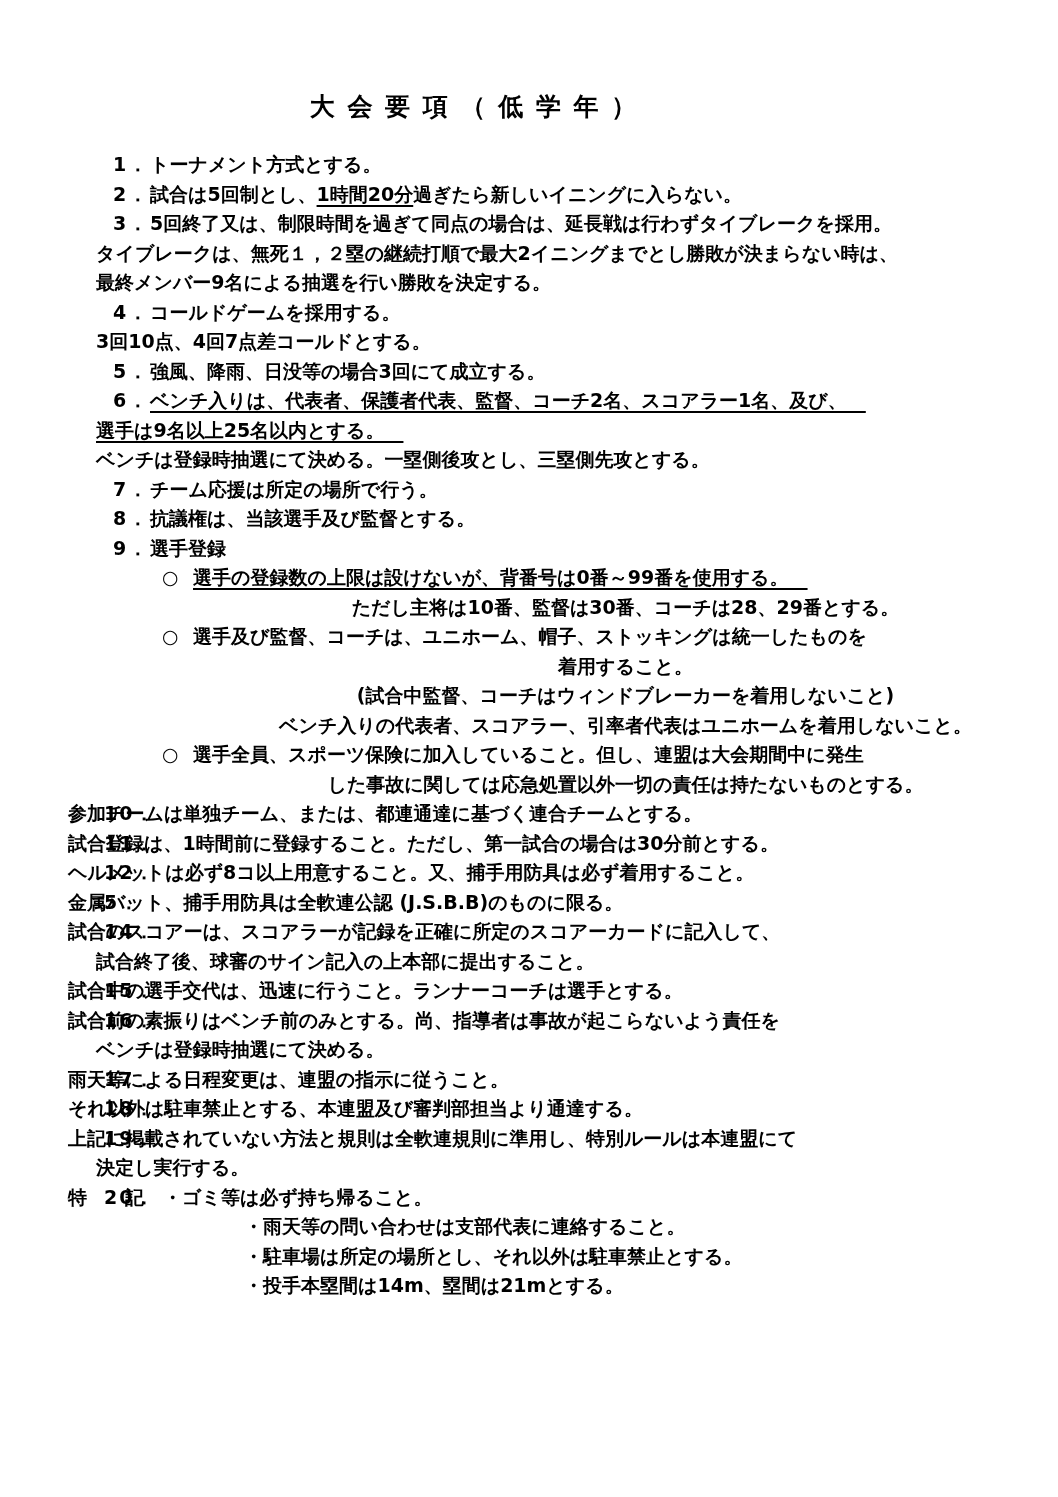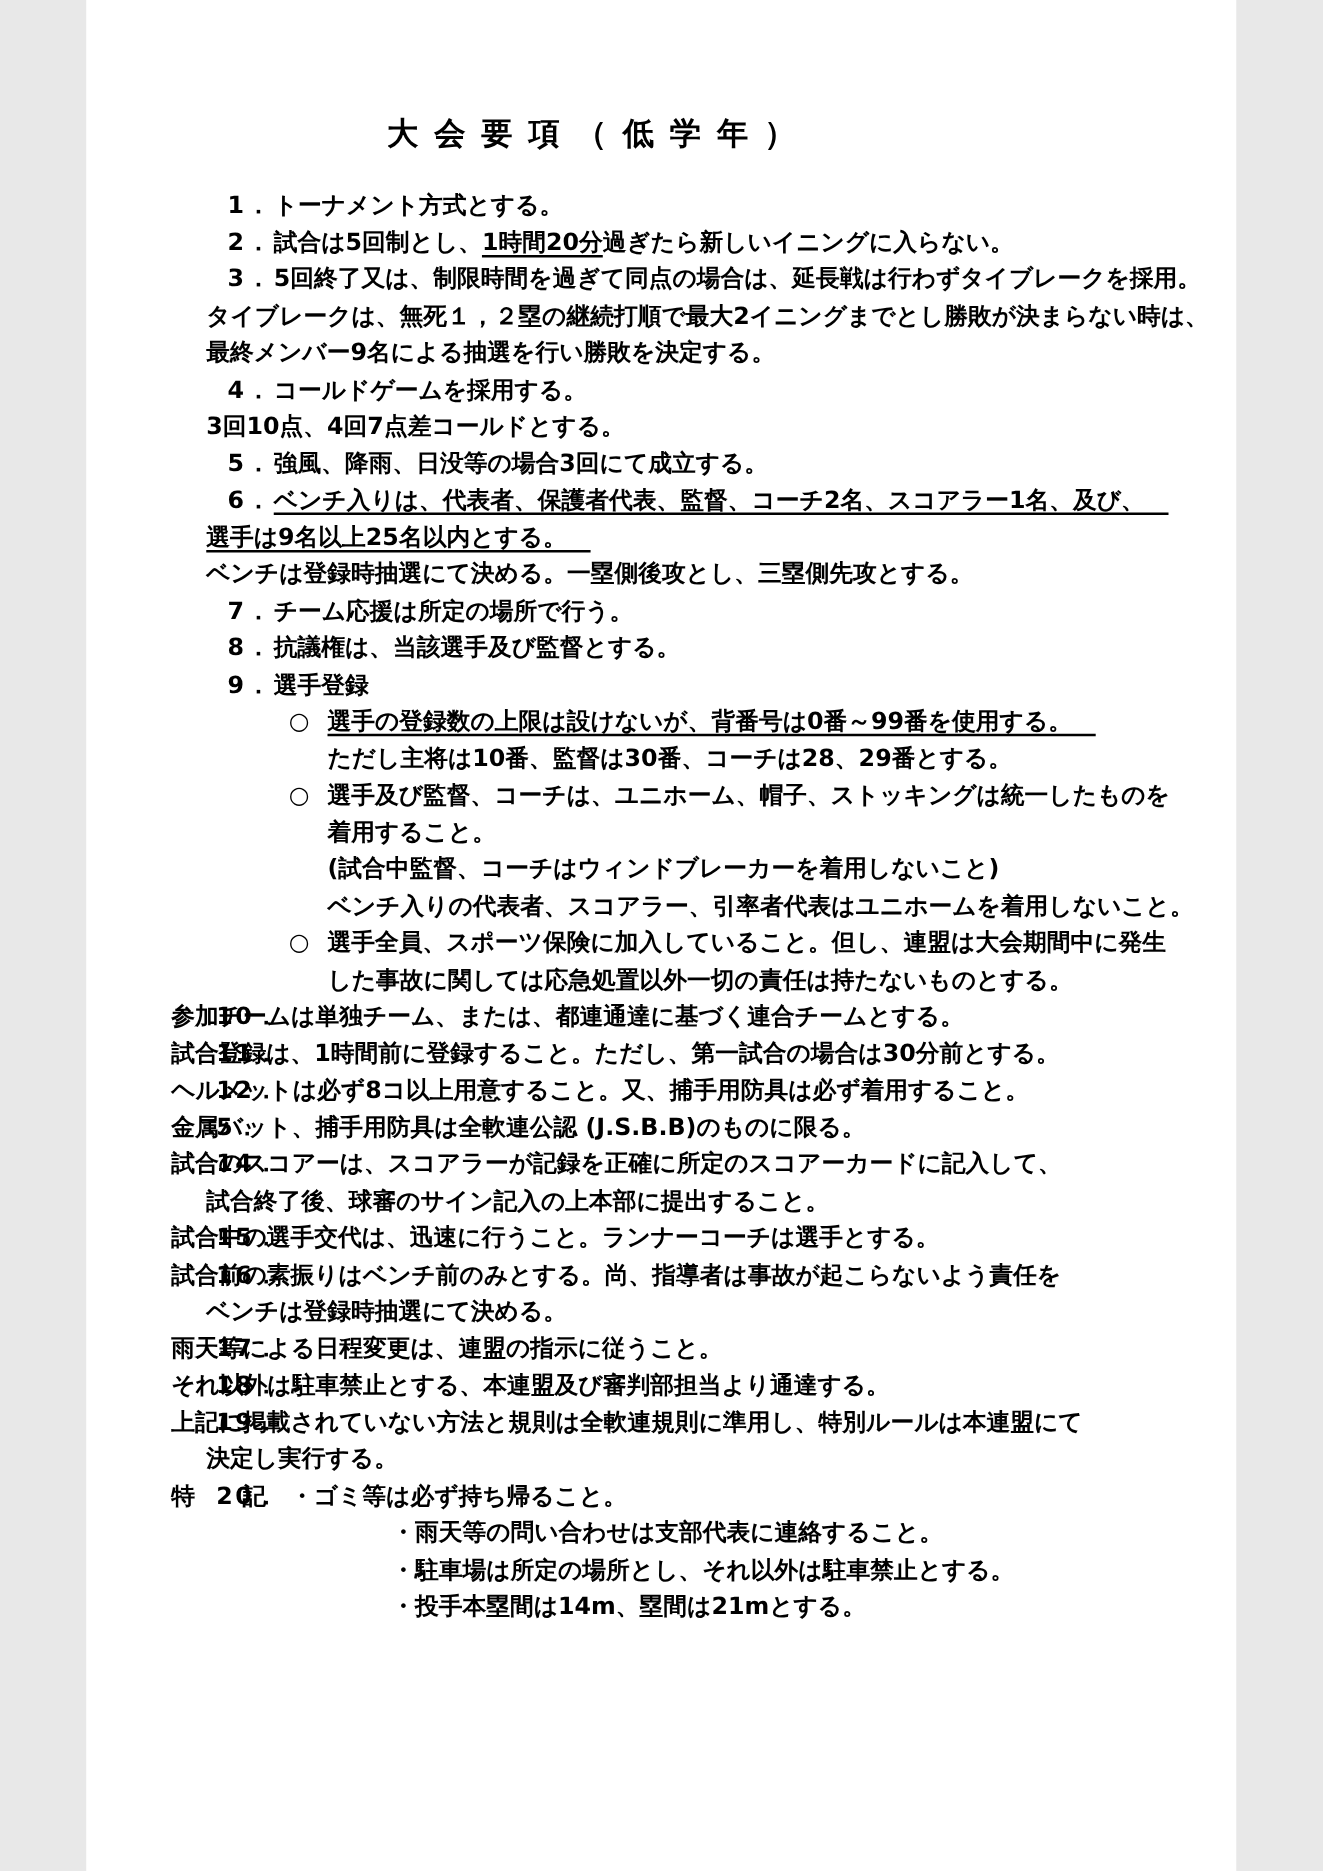--- a/index.html
+++ b/index.html
@@ -1,18 +1,18 @@
 <!DOCTYPE html>
 <html><head>
 <meta charset="utf-8">
 <style>
   html, body { margin: 0; padding: 0; background: #e8e8e8; }
   .page {
     position: relative;
-    width: 920px;
+    width: 1058px;
     height: 1497px;
     margin: 0 auto;
     background: #ffffff;
     color: #000000;
     font-family: "DejaVu Sans", "Liberation Sans", sans-serif;
     font-weight: bold;
     overflow: hidden;
   }
   .title {
     position: absolute;
@@ -39,21 +39,21 @@
     white-space: pre;
   }
   .num { position: absolute; letter-spacing: 2px; }
   .marker { position: absolute; left: 162px; }
   .t-num1  { padding-left: 150px; }
   .t-num1 > .num { left: 113px; }
   .t-num2  { padding-left: 68px; }
   .t-num2 > .num { left: 104px; }
   .t-cont  { padding-left: 96px; }
   .t-circle { padding-left: 193px; }
-  .t-ccont  { padding-left: 193px; }
+  .t-ccont  { padding-left: 193px; text-align: center; }
   .t-bullet { padding-left: 244px; }
   .u {
     text-decoration: underline;
     text-underline-offset: 4px;
     text-decoration-thickness: 1.5px;
   }
 </style>
 </head>
 <body>
 

